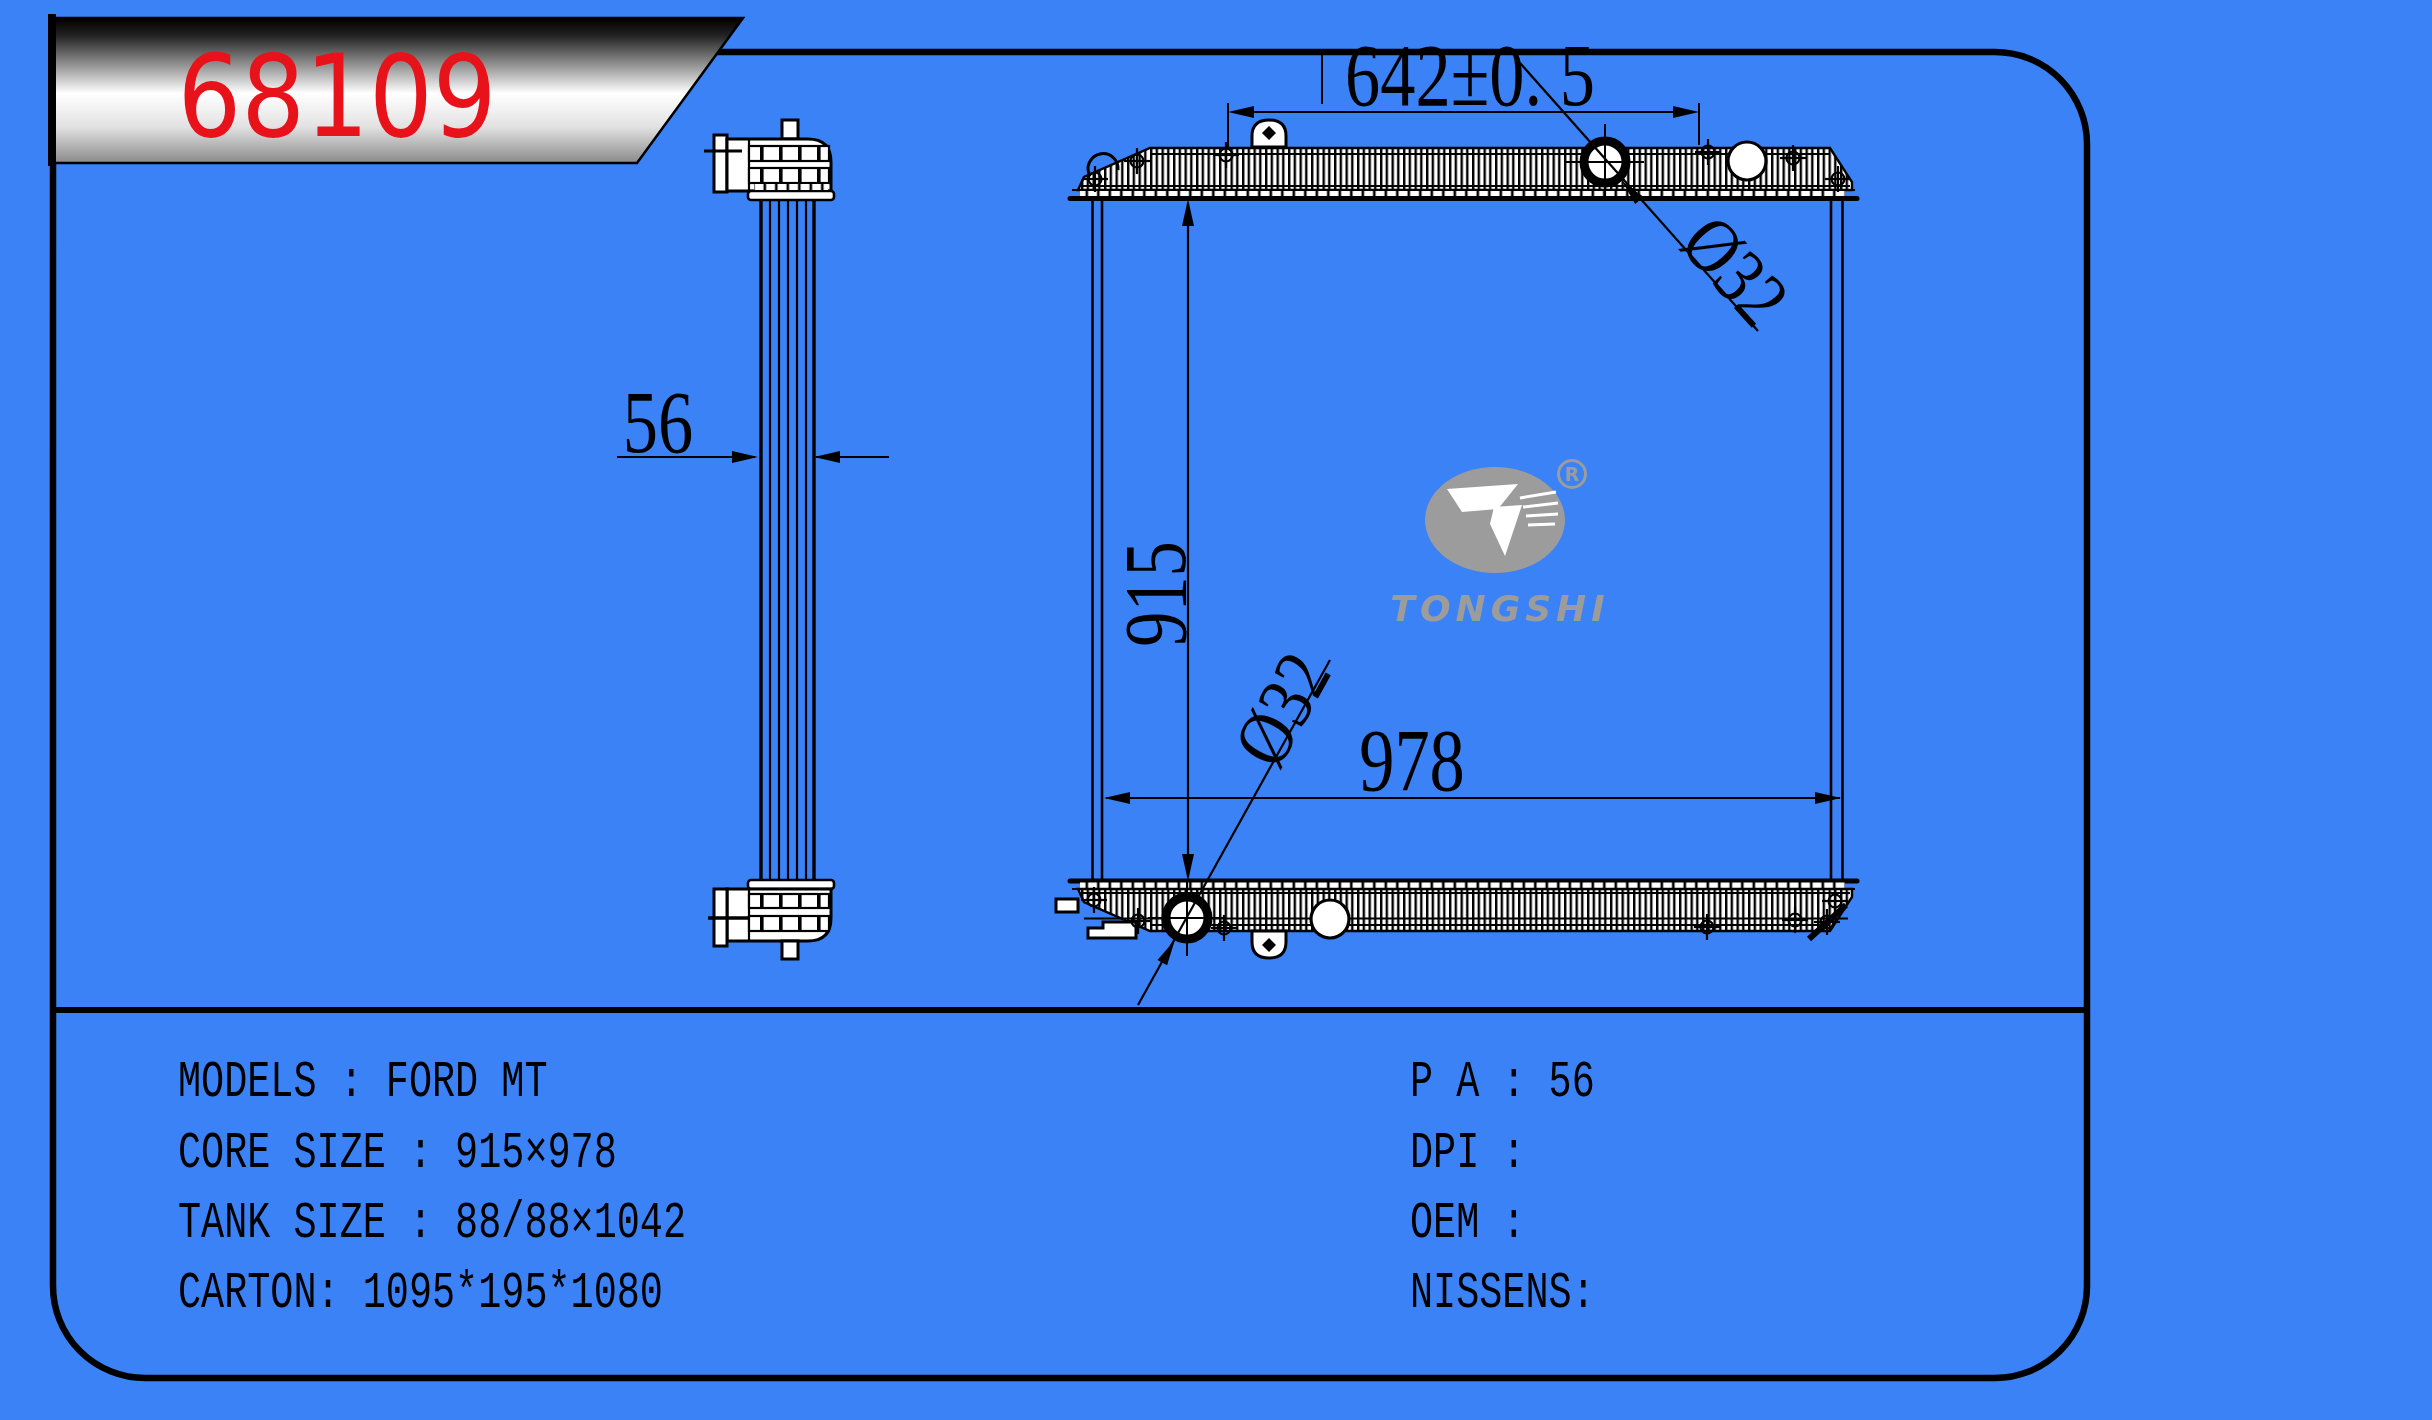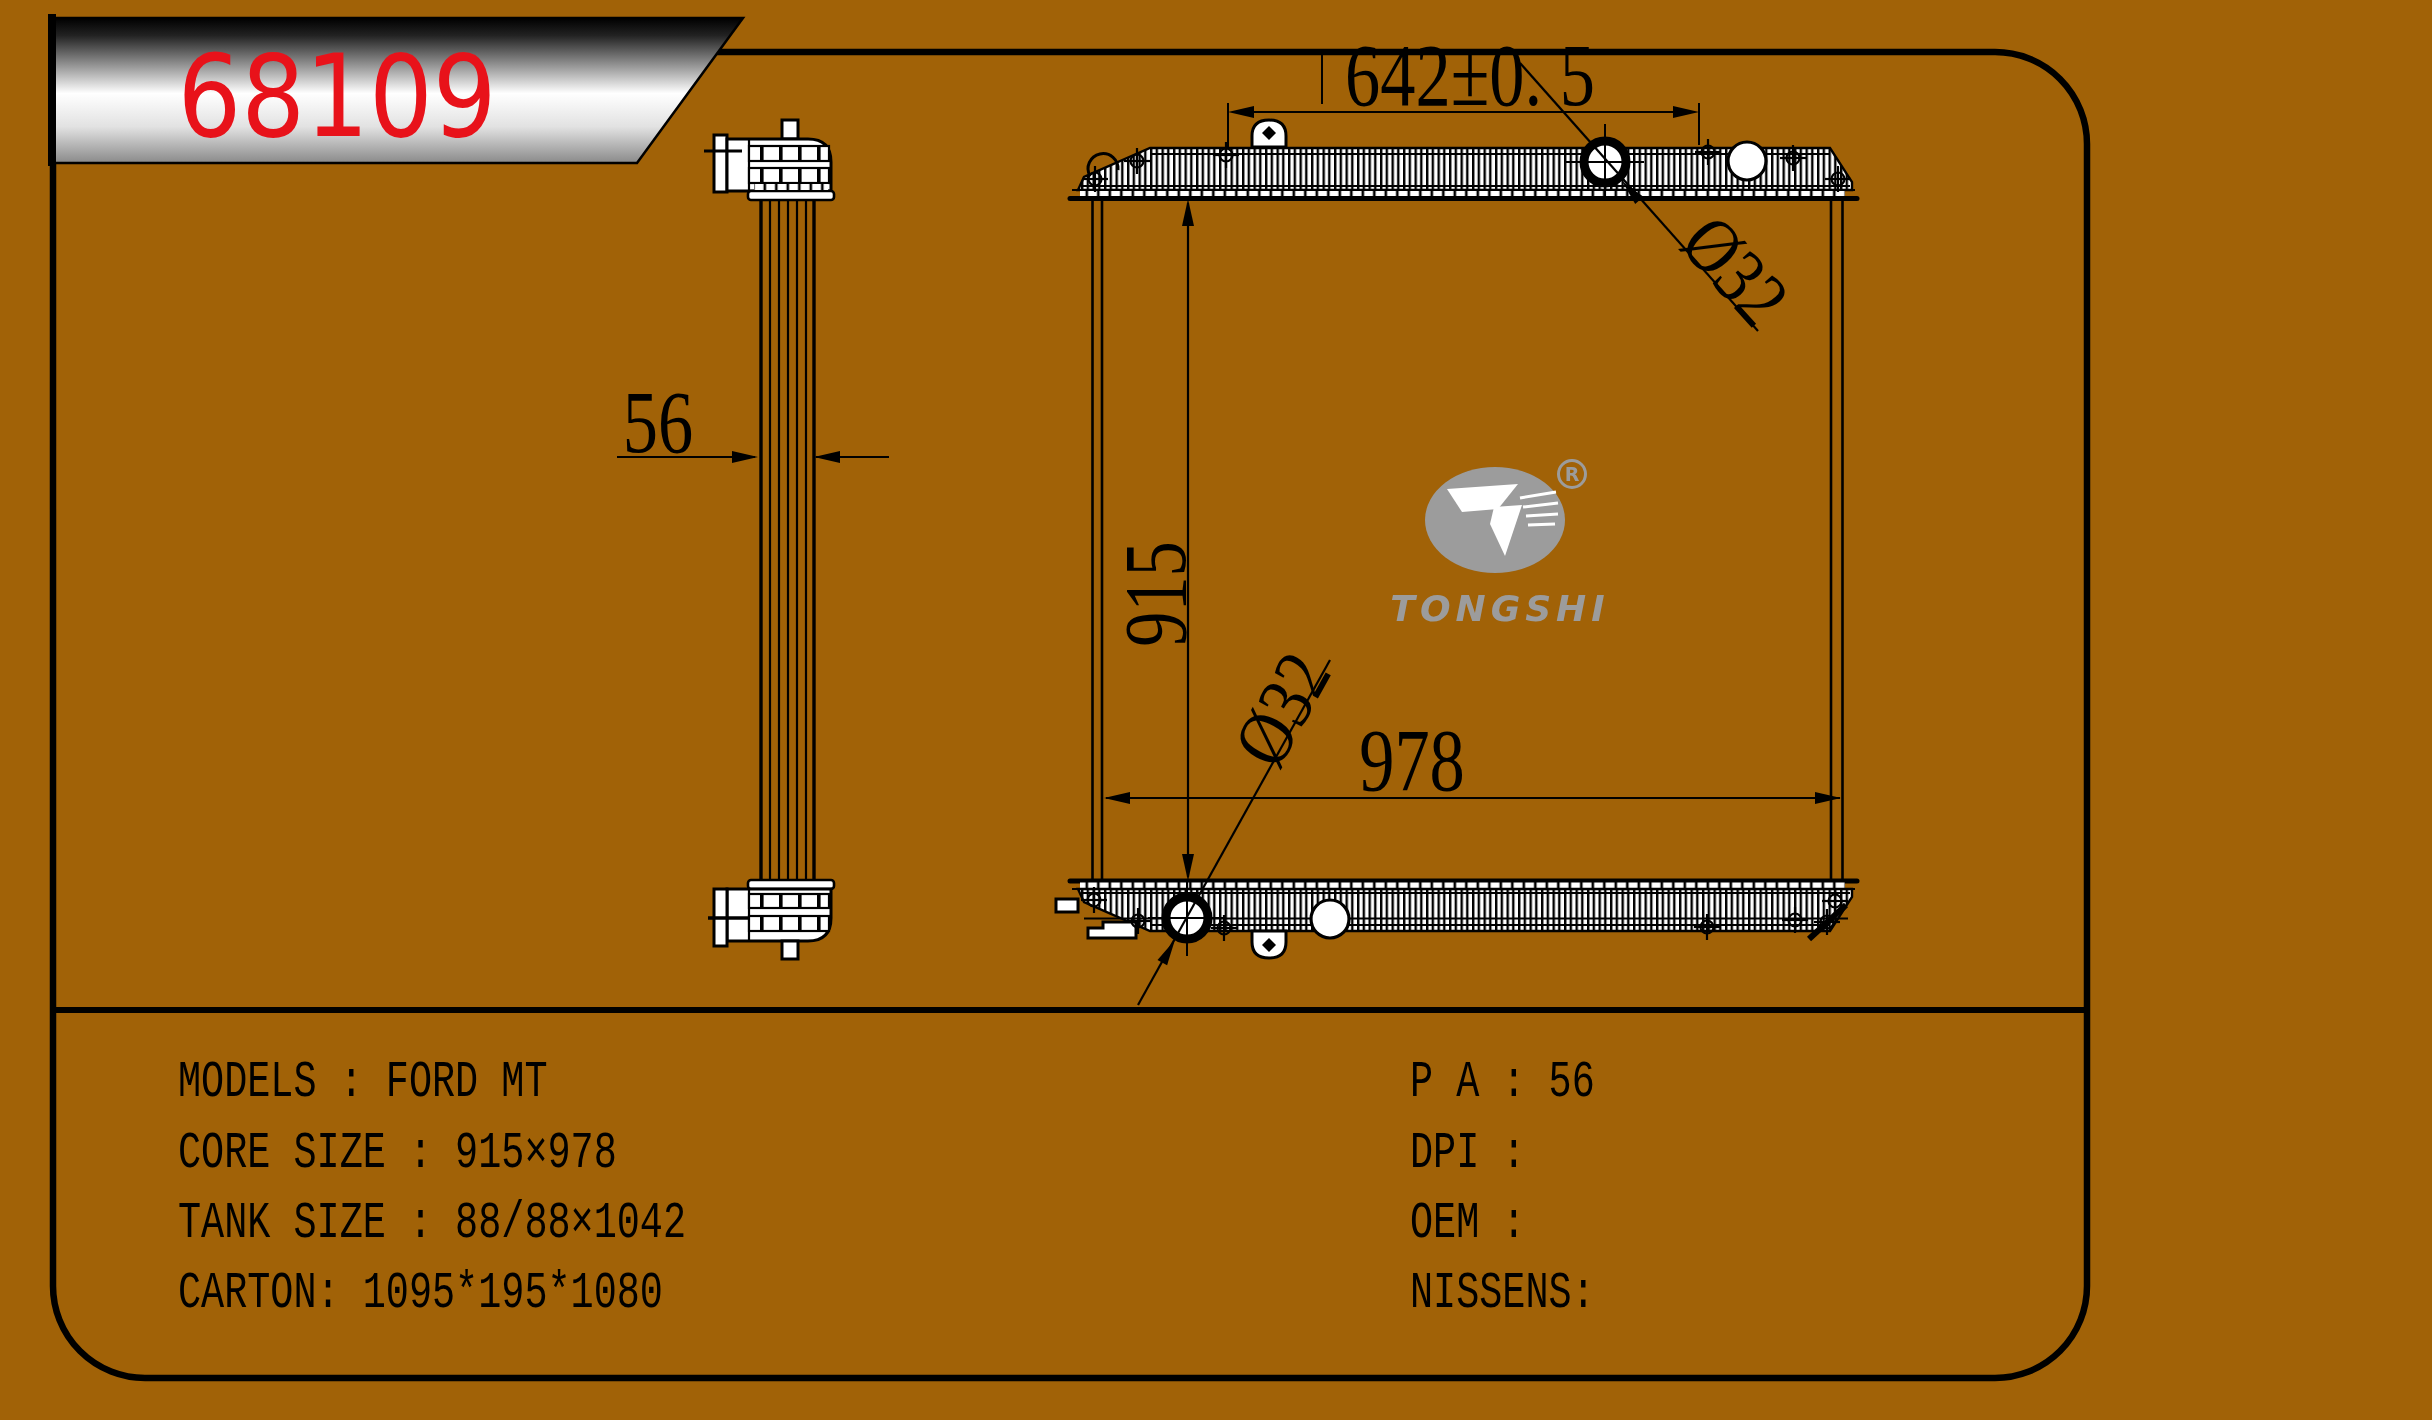--- a/index.html
+++ b/index.html
@@ -1,16 +1,16 @@
 <!DOCTYPE html>
 <html><head>
 <meta charset="utf-8">
 <style>
   html,body{margin:0;padding:0;background:#fff;}
-  .page{position:relative;width:2432px;height:1420px;background:#a16207;overflow:hidden;
+  .page{position:relative;width:2432px;height:1420px;background:#3b82f6;overflow:hidden;
         font-family:"Liberation Sans",sans-serif;}
   .drawing-svg{position:absolute;left:0;top:0;}
   .banner-num{font-family:"DejaVu Sans",sans-serif;font-size:114px;}
   .dim-text{font-family:"Liberation Serif",serif;font-size:88px;fill:#000;}
   .dim-text-sm{font-family:"Liberation Serif",serif;font-size:78px;fill:#000;}
   .logo-word{font-family:"DejaVu Sans",sans-serif;font-style:italic;font-weight:bold;
              font-size:36px;letter-spacing:5px;fill:#9c9c9c;}
   .logo-r{font-family:"DejaVu Sans",sans-serif;font-weight:bold;font-size:19px;fill:#9c9c9c;}
   .spec-row{position:absolute;font-family:"Liberation Mono",monospace;font-size:52px;
             color:#000;white-space:pre;transform:scaleX(0.74);transform-origin:0 0;}

